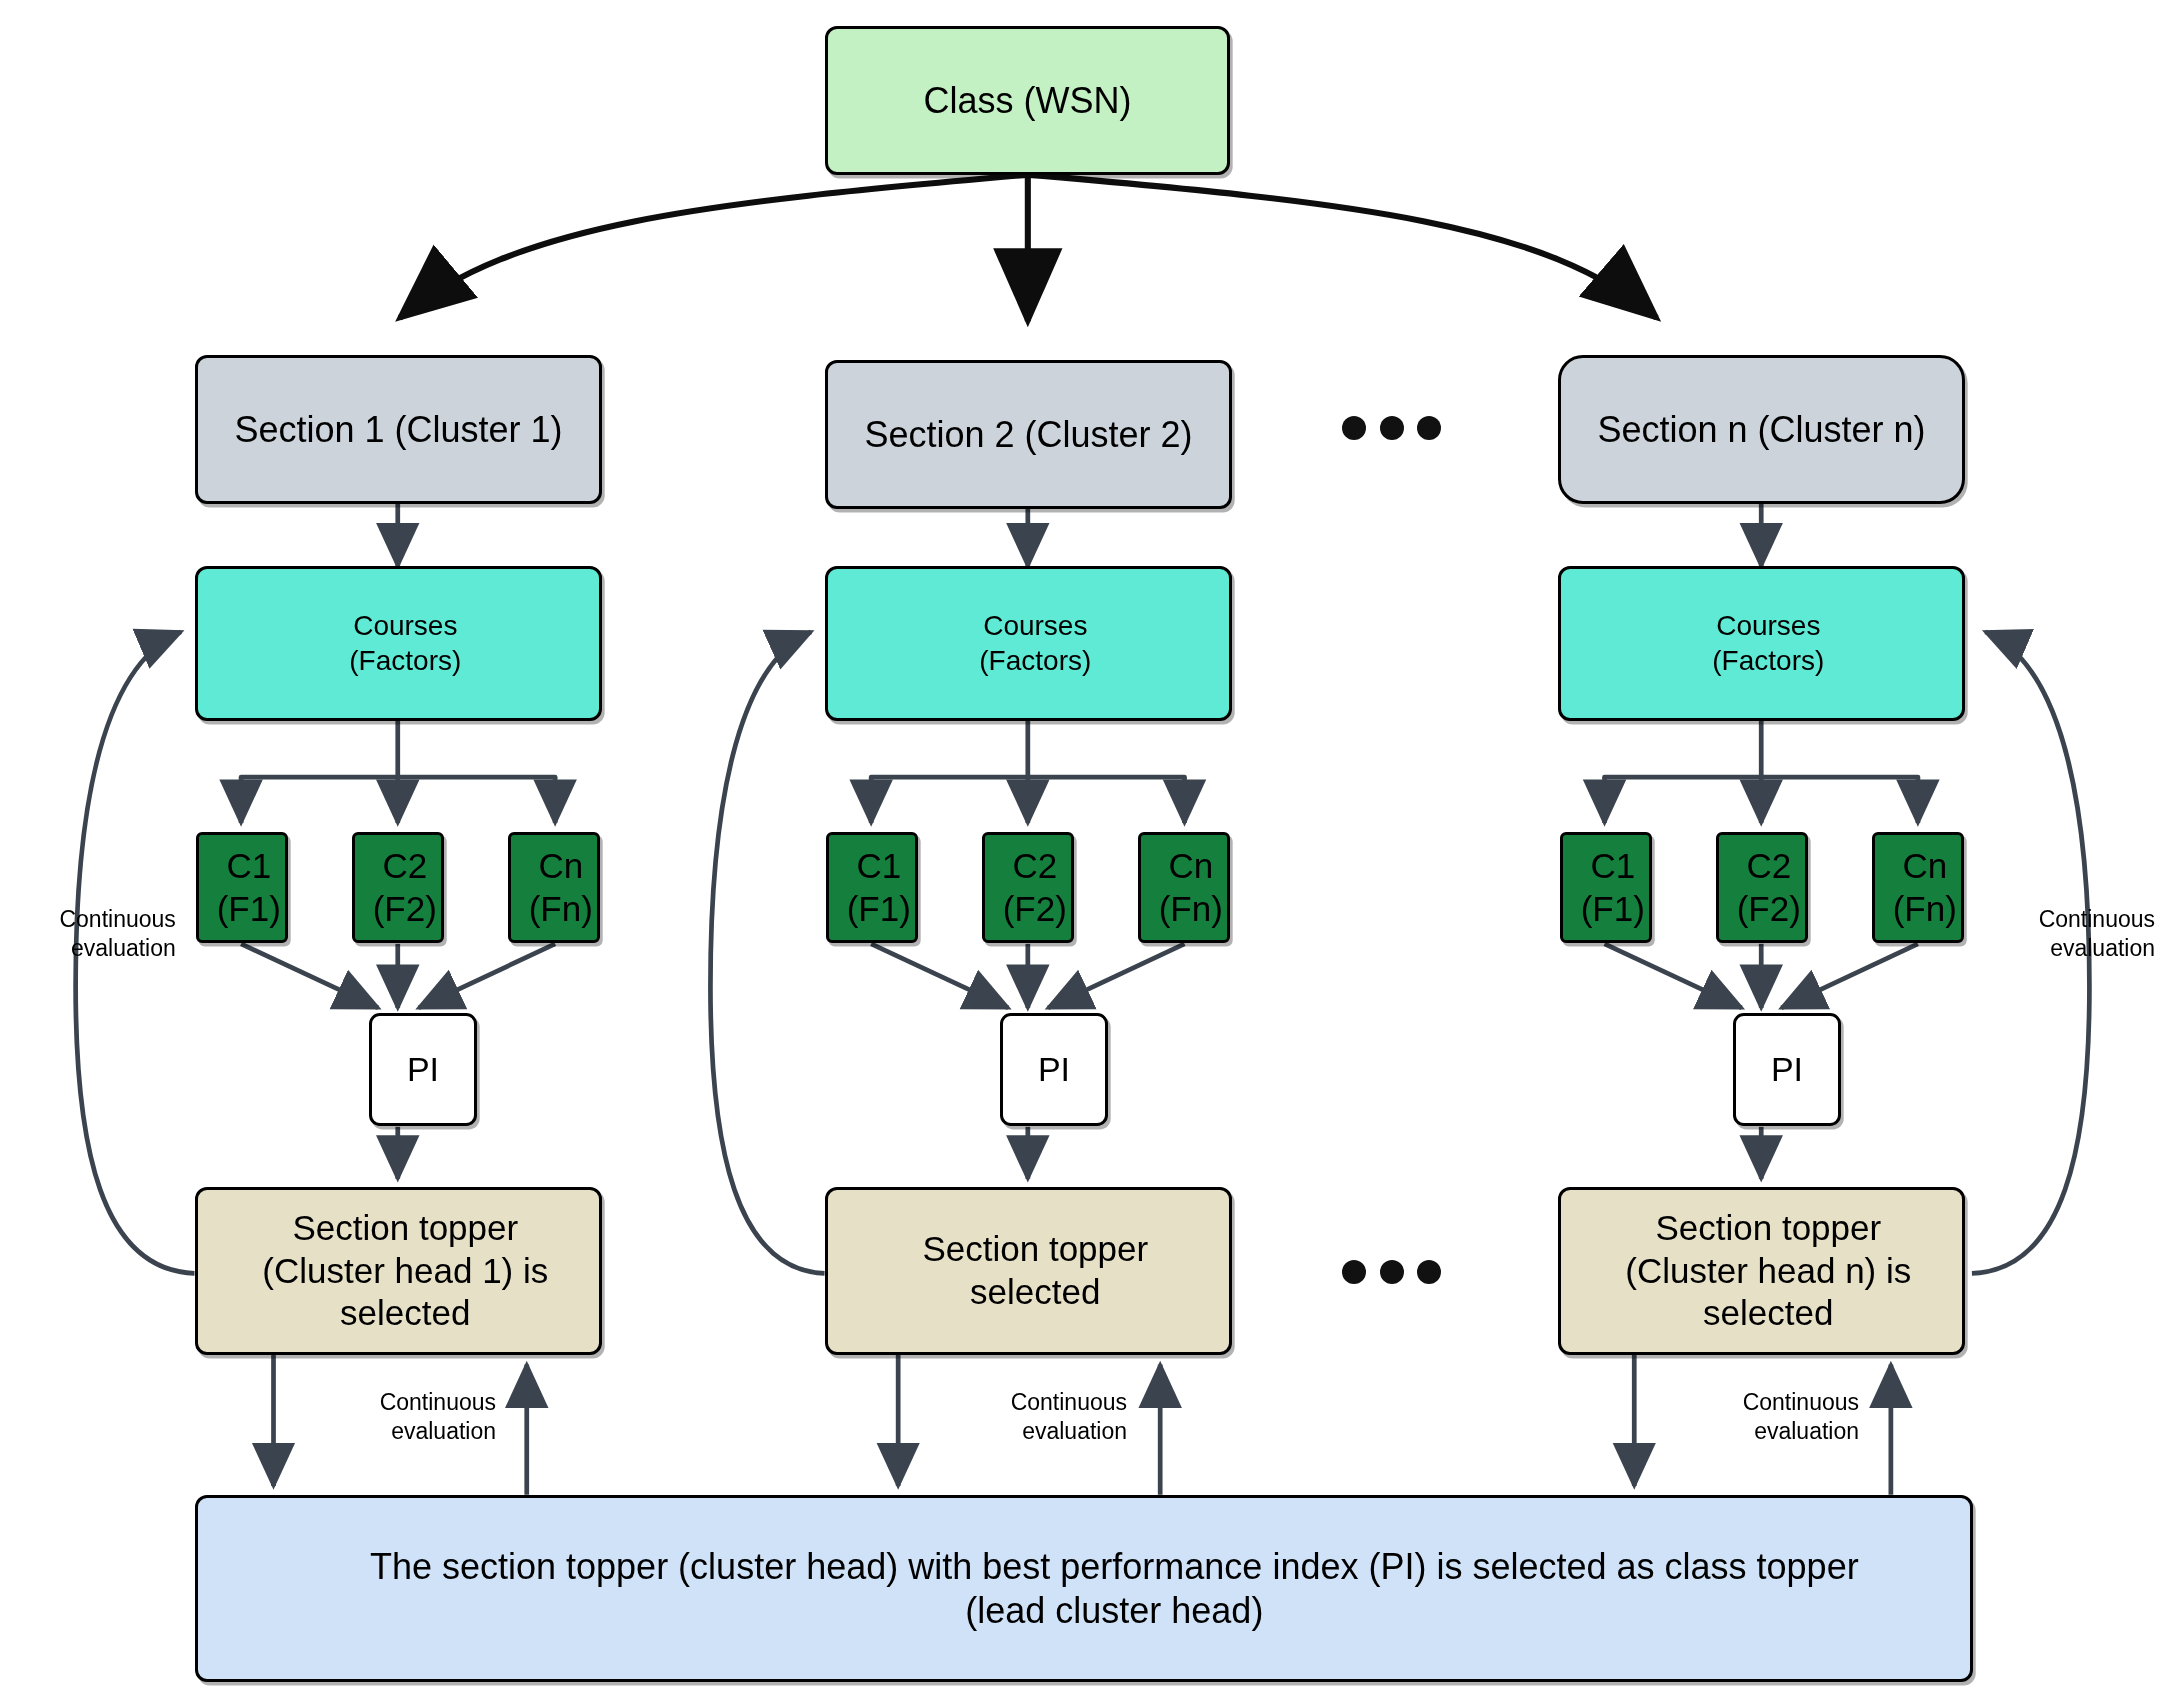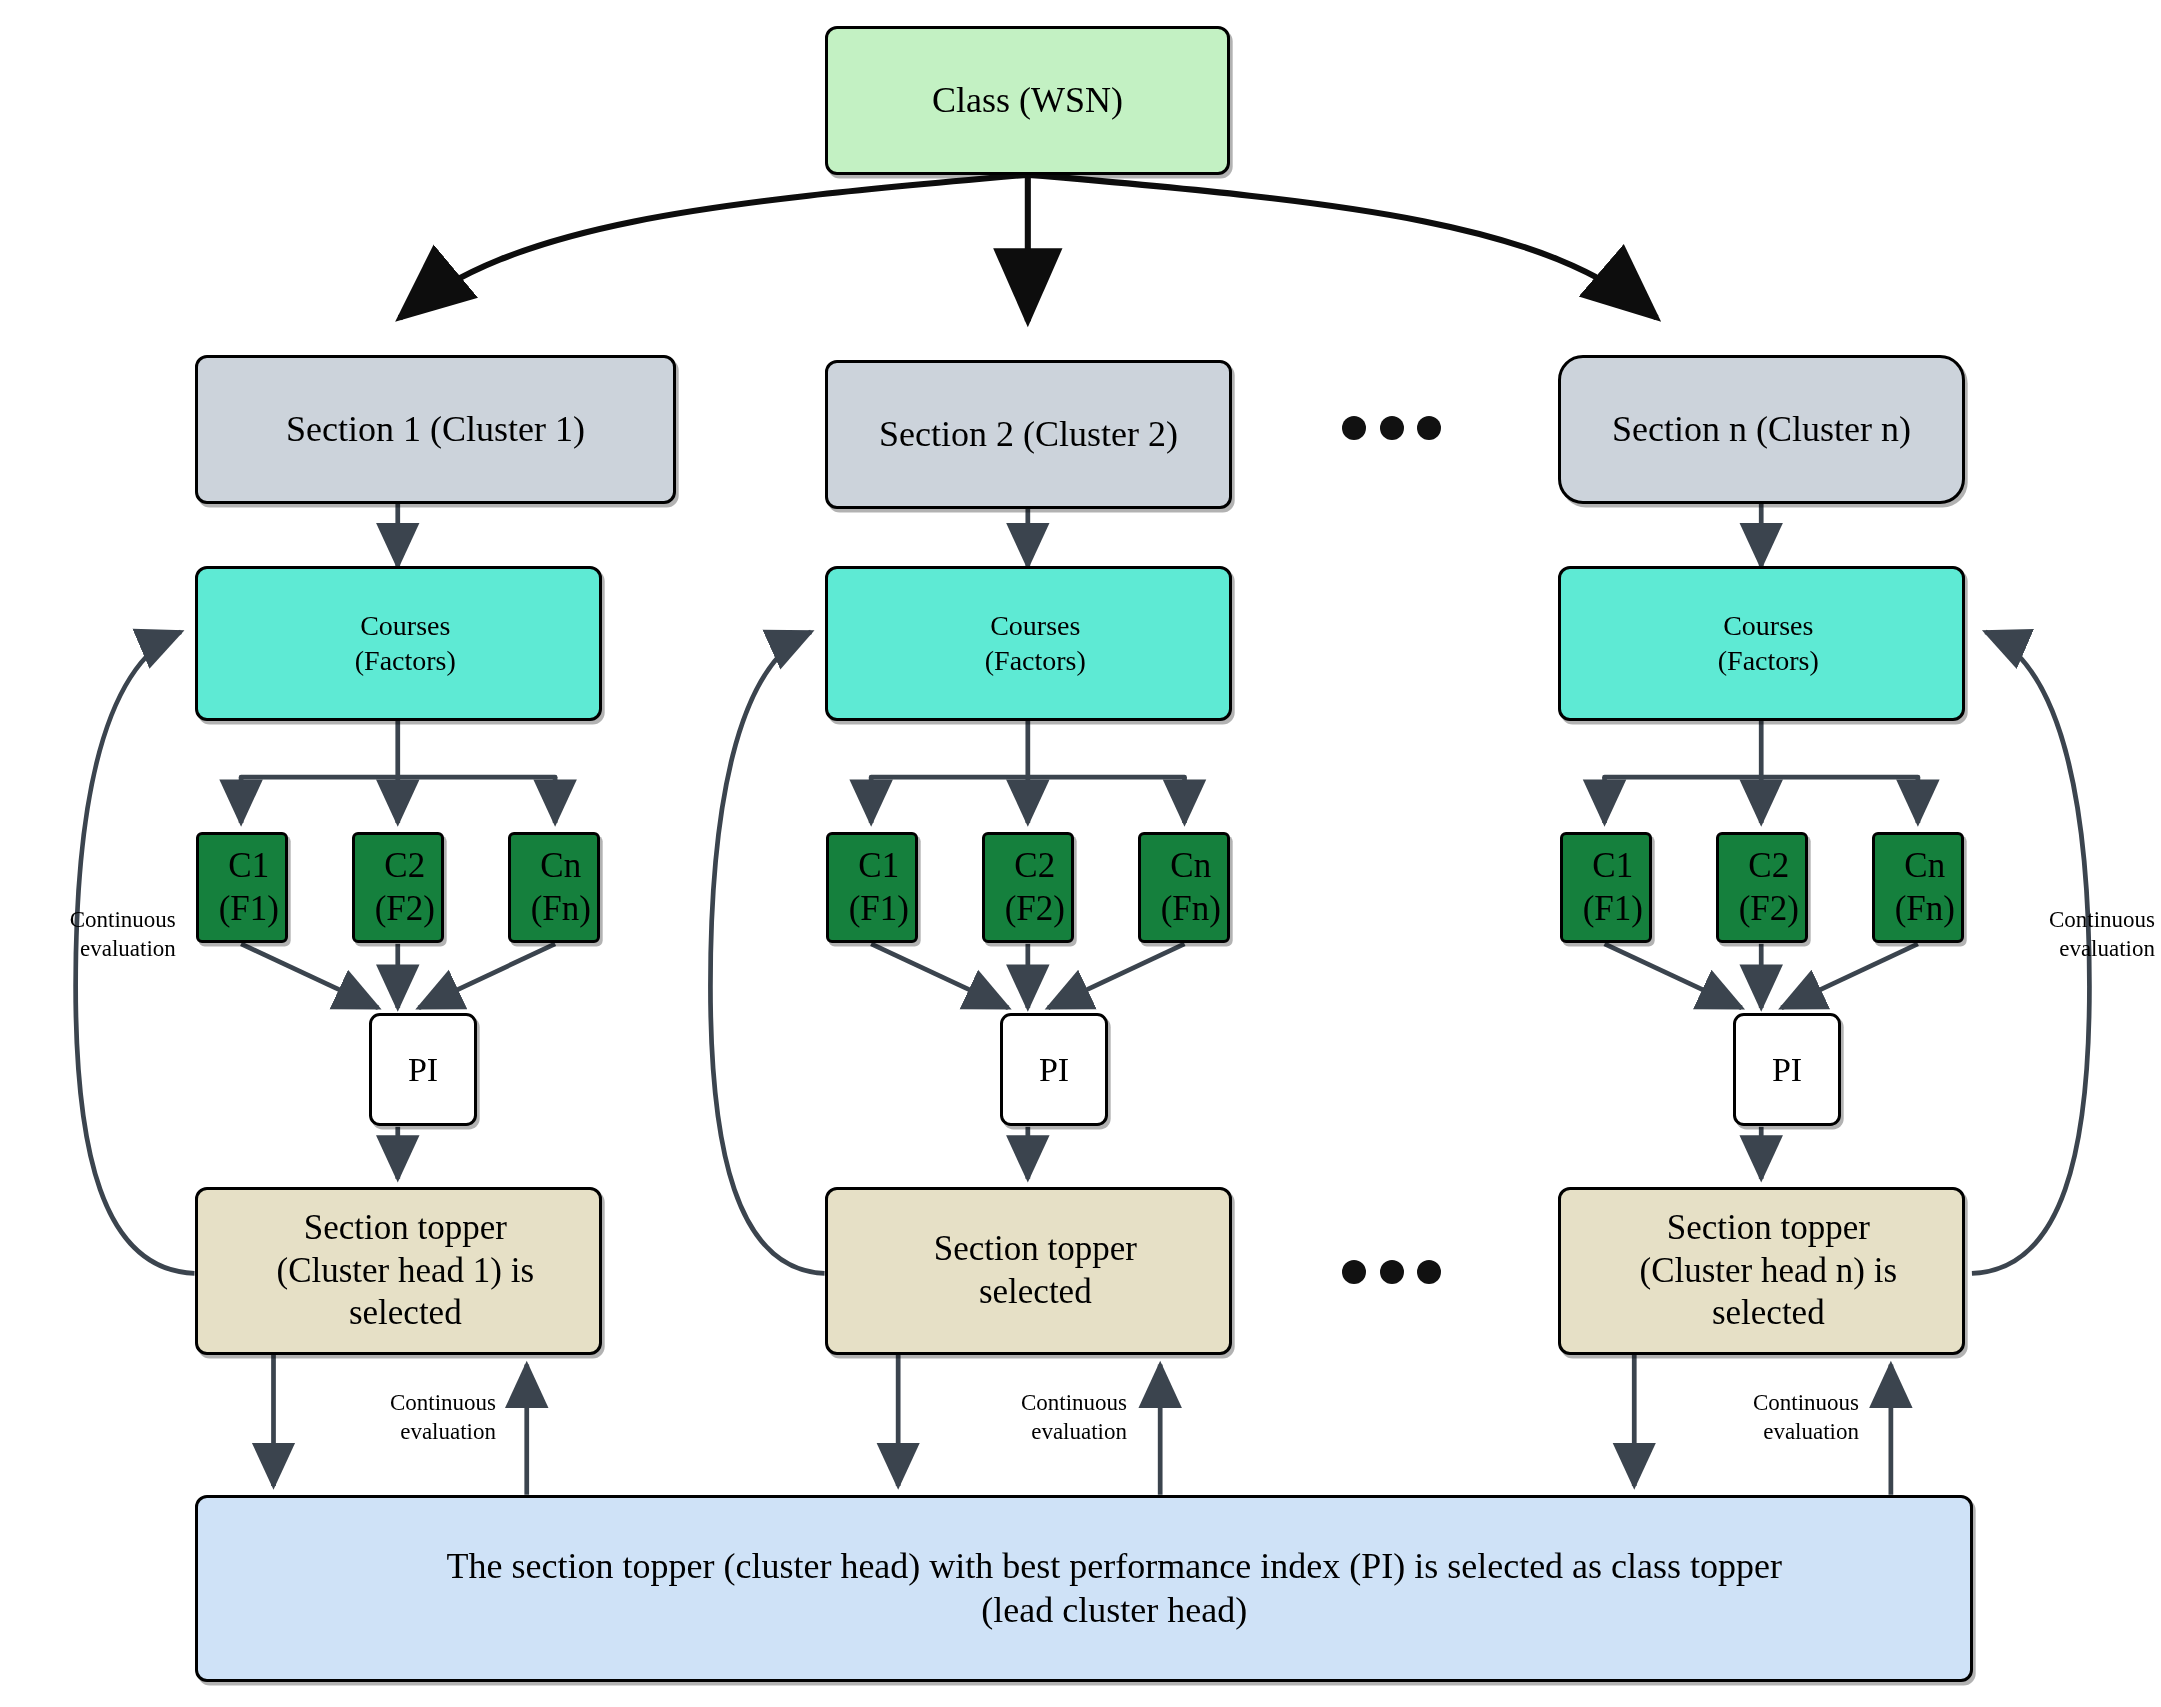--- a/index.html
+++ b/index.html
@@ -1,21 +1,21 @@
 <!DOCTYPE html>
 <html style="font-size:10.8px"><head>
 <meta charset="utf-8">
 <style>
   html,body{margin:0;padding:0;background:#ffffff;}
   #stage{
     position:relative;
     width:2161px;height:1708px;
     background:#ffffff;
     overflow:hidden;
-    font-family:Liberation Serif, serif;
+    font-family:Liberation Sans, sans-serif;
     color:#000000;
   }
   #edges{position:absolute;left:0;top:0;width:2161px;height:1708px;}
   .node{
     position:absolute;
     box-sizing:border-box;
     display:flex;
     align-items:center;
     justify-content:center;
     text-align:center;
@@ -121,21 +121,21 @@
       <path d="M2920,1885 C3056,1880 3094,1700 3094,1460 C3094,1200 3056,985 2940,935" marker-end="url(#ah)"></path>
       <path d="M2420,2005 L2420,2200" marker-end="url(#ah)"></path>
       <path d="M2800,2213 L2800,2020" marker-end="url(#ah)"></path>
     </g>
   </svg>
 
   <div class="node n-class" style="left:825px;top:26px;width:405px;height:149px;">
     <span>Class (WSN)</span>
   </div>
 
-  <div class="node n-section" style="left:195px;top:355px;width:481px;height:149px;">
+  <div class="node n-section" style="left:195px;top:355px;width:407px;height:149px;">
     <span>Section 1 (Cluster 1)</span>
   </div>
 
   <div class="node n-courses" style="left:195px;top:566px;width:407px;height:155px;">
     <span>
       <span>Courses</span>
       <span>(Factors)</span>
     </span>
   </div>
 

